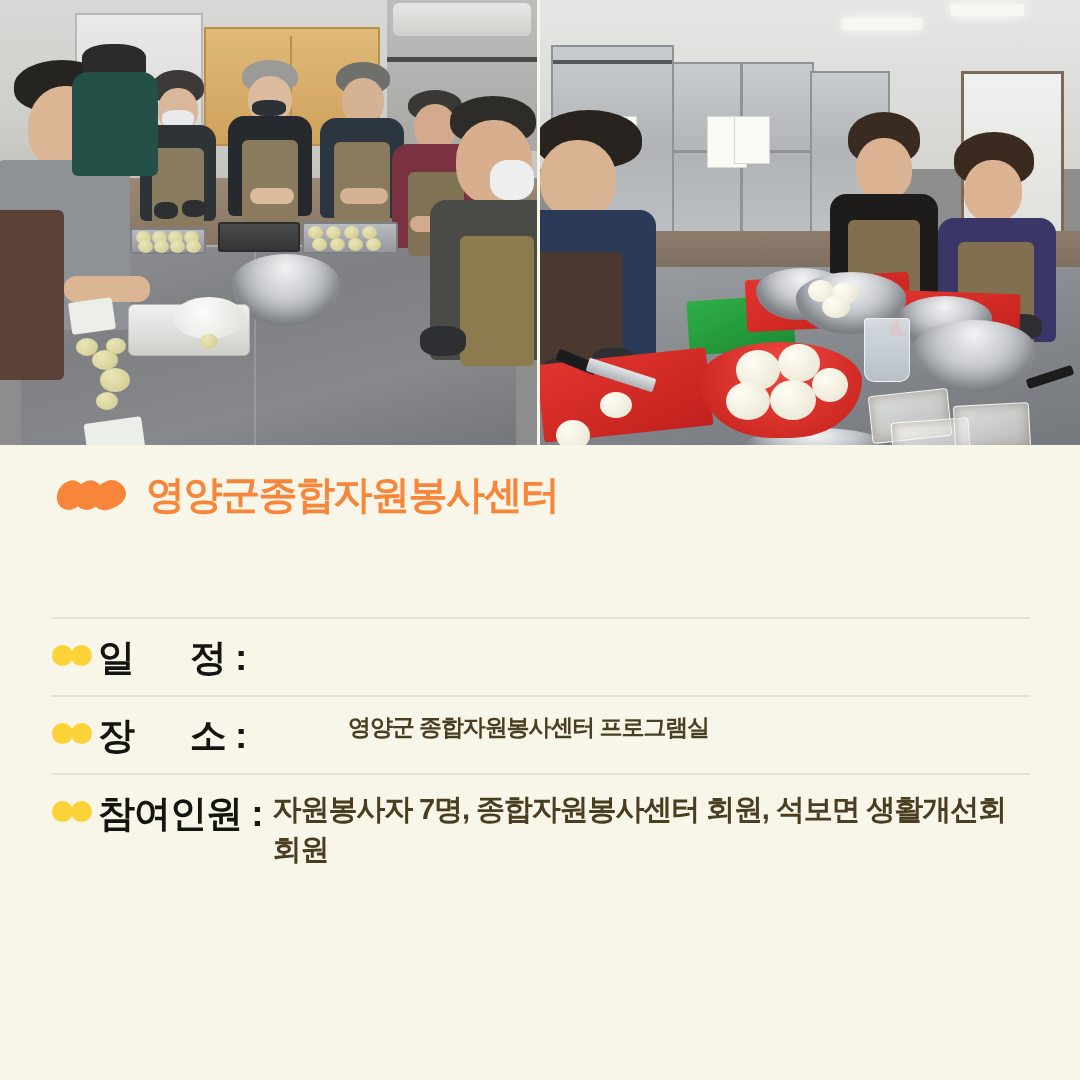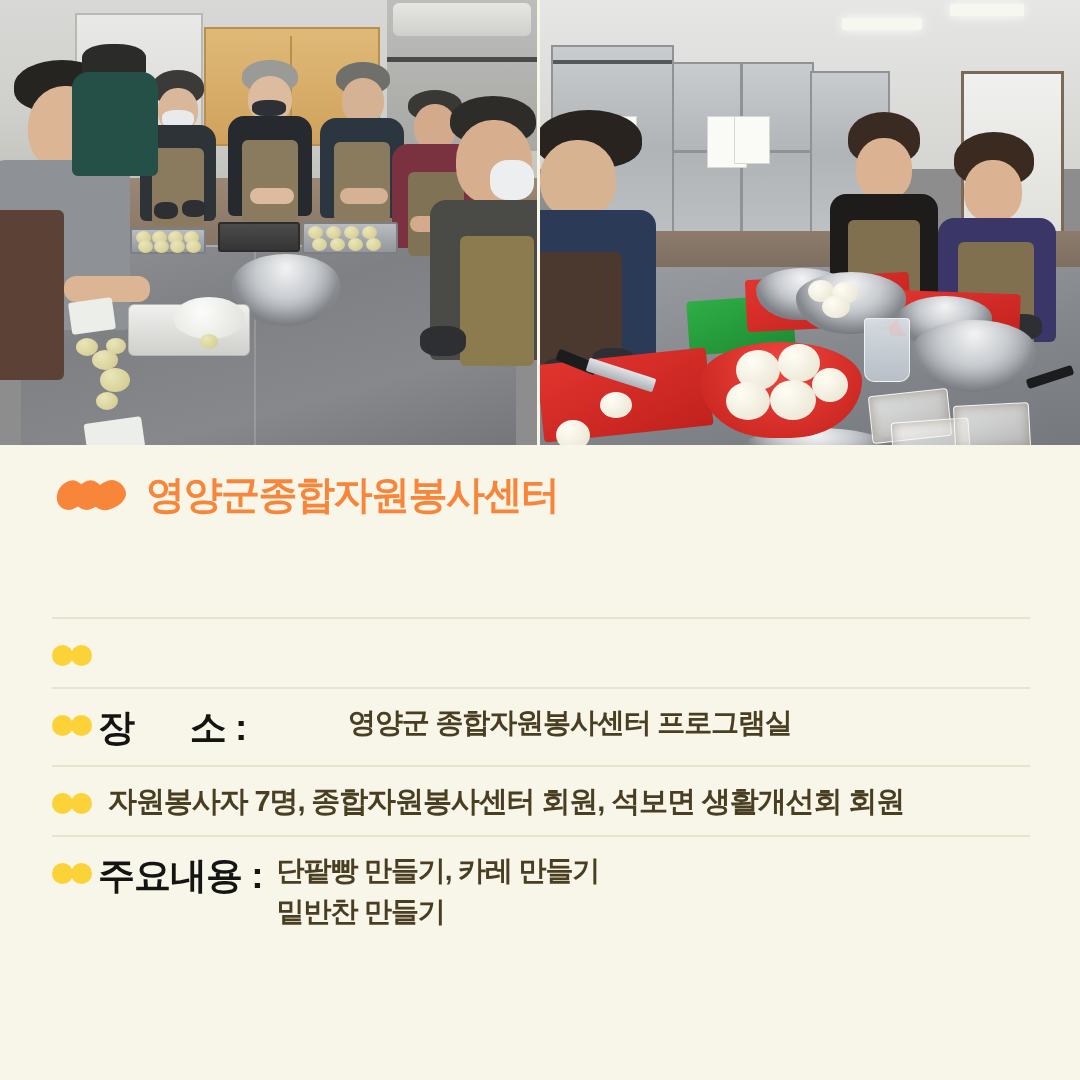--- a/index.html
+++ b/index.html
@@ -118,21 +118,21 @@
   .row.last{border-bottom:0;}
   .bullet{position:relative;width:46px;height:30px;flex:0 0 auto;margin-top:12px;}
   .bullet i{position:absolute;top:0;width:21px;height:21px;border-radius:50%;background:#FBD338;display:block;}
   .bullet i:nth-child(1){left:0;}
   .bullet i:nth-child(2){left:19px;}
 
   .label{font-size:37px;font-weight:800;color:#141412;letter-spacing:-1px;white-space:pre;flex:0 0 auto;line-height:1.35;}
   .label.wide{min-width:236px;}
   .value{font-size:35px;font-weight:600;color:#4A3E22;letter-spacing:-1.2px;line-height:1.35;padding-left:12px;}
   .value.sm{font-size:29px;letter-spacing:-1.1px;padding-left:10px;line-height:1.4;}
-  .value.ml{font-size:28px;letter-spacing:-1.1px;padding-left:14px;line-height:1.45;}
+  .value.ml{font-size:23px;letter-spacing:-1.1px;padding-left:14px;line-height:1.45;}
   .value .ln{display:block;}
 </style>
 </head>
 <body>
 
 <div class="card">
 
   <div class="photos">
 
     <div class="photo photo-left" aria-label="제빵 봉사활동 - 자원봉사자들이 조리대에서 반죽을 빚는 모습">
@@ -323,46 +323,37 @@
     </div>
 
 
     <div class="rows">
 
       <div class="row">
         <span class="bullet">
             <i></i>
             <i></i>
           </span>
+        <span class="label wide">일      정 :</span>
       </div>
 
       <div class="row">
         <span class="bullet">
             <i></i>
             <i></i>
           </span>
         <span class="label wide">장      소 :</span>
         <span class="value ml">영양군 종합자원봉사센터 프로그램실</span>
       </div>
 
       <div class="row">
         <span class="bullet">
             <i></i>
             <i></i>
           </span>
+        <span class="label">참여인원 :</span>
         <span class="value sm">자원봉사자 7명, 종합자원봉사센터 회원, 석보면 생활개선회 회원</span>
       </div>
 
-      <div class="row last">
-        <span class="bullet">
-            <i></i>
-            <i></i>
-          </span>
-        <span class="label">주요내용 :</span>
-        <span class="value ml">
-          <span class="ln">단팥빵 만들기, 카레 만들기</span>
-          <span class="ln">밑반찬 만들기</span>
-        </span>
-      </div>
 
     </div>
   </div>
 </div>
 
 </body></html>

